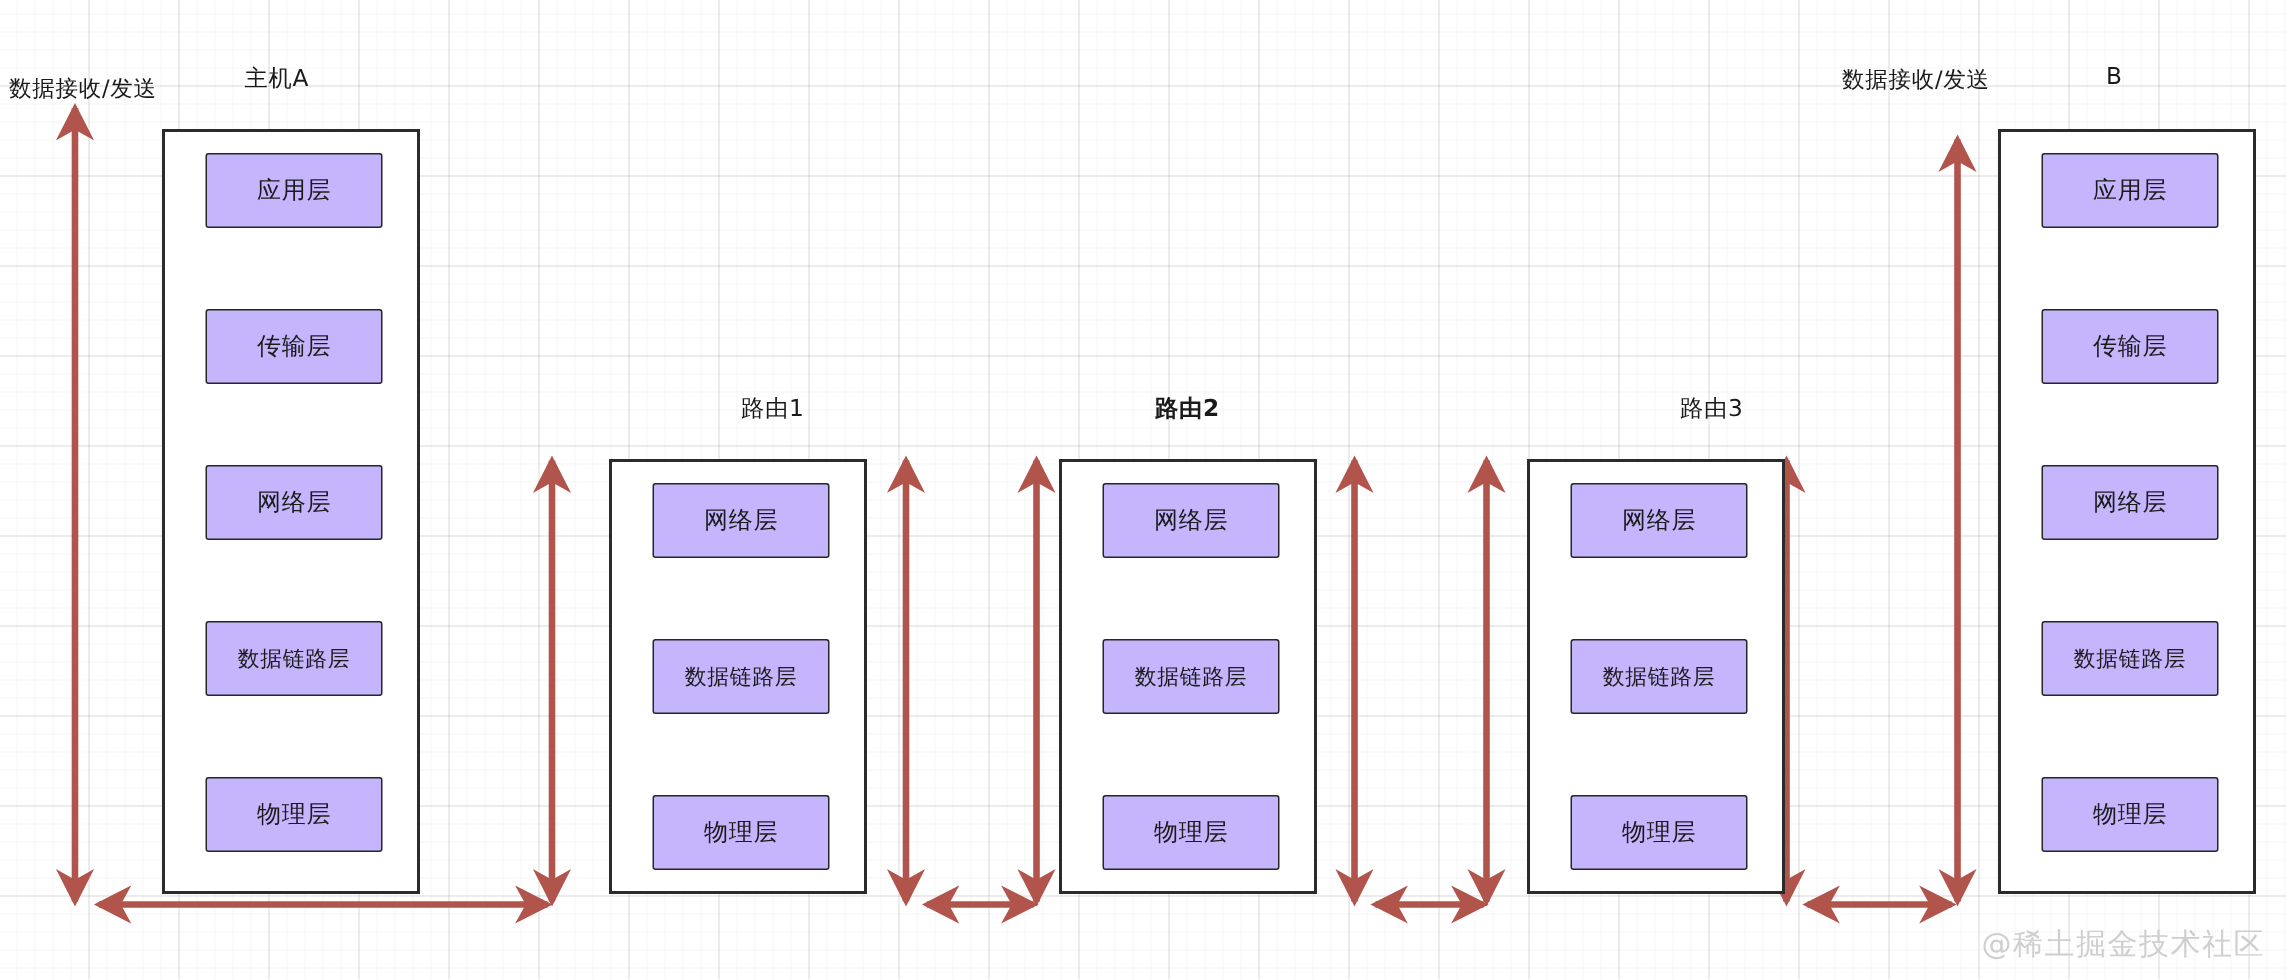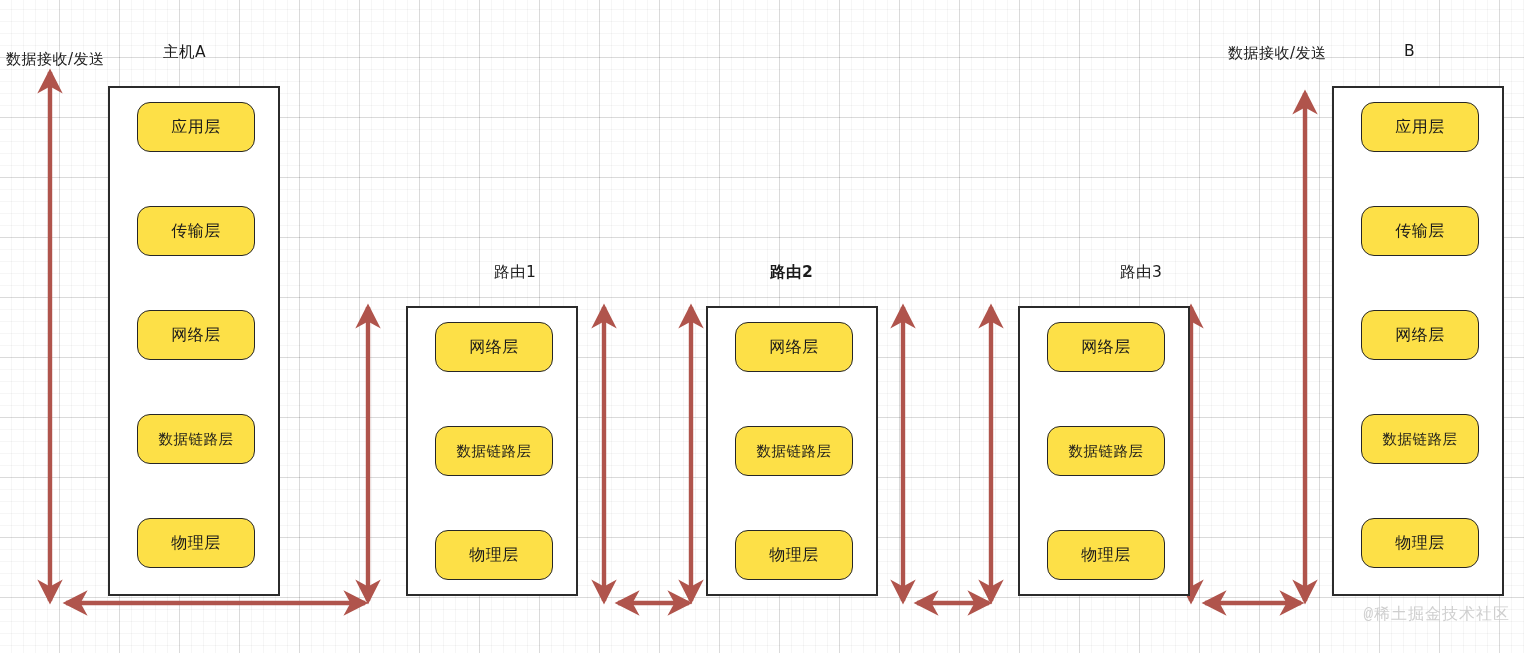--- a/index.html
+++ b/index.html
@@ -33,22 +33,22 @@
     position:absolute;
     box-sizing:border-box;
     border:2px solid #2b2b2b;
     background:#ffffff;
   }
   
   .layer{
     position:absolute;
     box-sizing:border-box;
     border:1.6px solid #262626;
-    border-radius:13px;
-    background:#fde047;
+    border-radius:2px;
+    background:#c4b5fd;
     display:flex;
     align-items:center;
     justify-content:center;
     font-size:16px;
     color:#1b1b1b;
     letter-spacing:0.5px;
     white-space:nowrap;
   }
   .layer.small{ font-size:14.5px; }
   
@@ -56,27 +56,26 @@
     position:absolute;
     font-size:15px;
     color:#1a1a1a;
     white-space:nowrap;
     letter-spacing:0.5px;
   }
   .caption.big{ font-size:15.5px; }
   .watermark{
     position:absolute;
     right:14px;
-    bottom:28px;
-    font-size:16px;
+    bottom:10px;
+    font-size:20px;
     color:#cfcfcf;
     letter-spacing:1px;
     white-space:nowrap;
     user-select:none;
-    font-family:Liberation Mono, monospace;
   }
 </style>
 </head>
 <body>
 
 <div id="canvas">
 
   <svg class="svg-layer" viewBox="0 0 1524 653" xmlns="http://www.w3.org/2000/svg">
     <defs>
       <marker id="ahead" viewBox="0 0 12 12" refX="9.5" refY="6" markerWidth="6.2" markerHeight="6.2" orient="auto-start-reverse">

